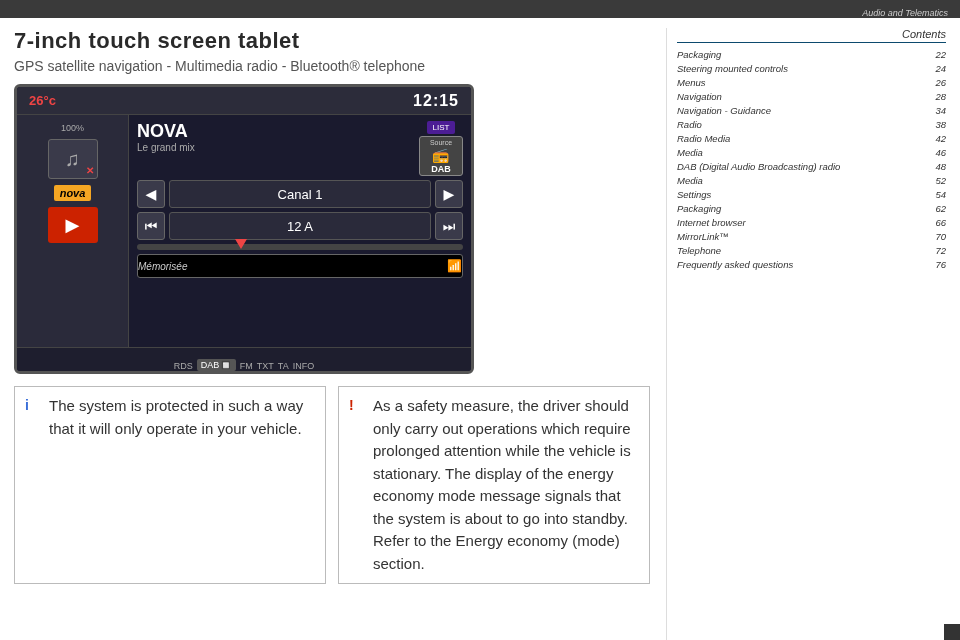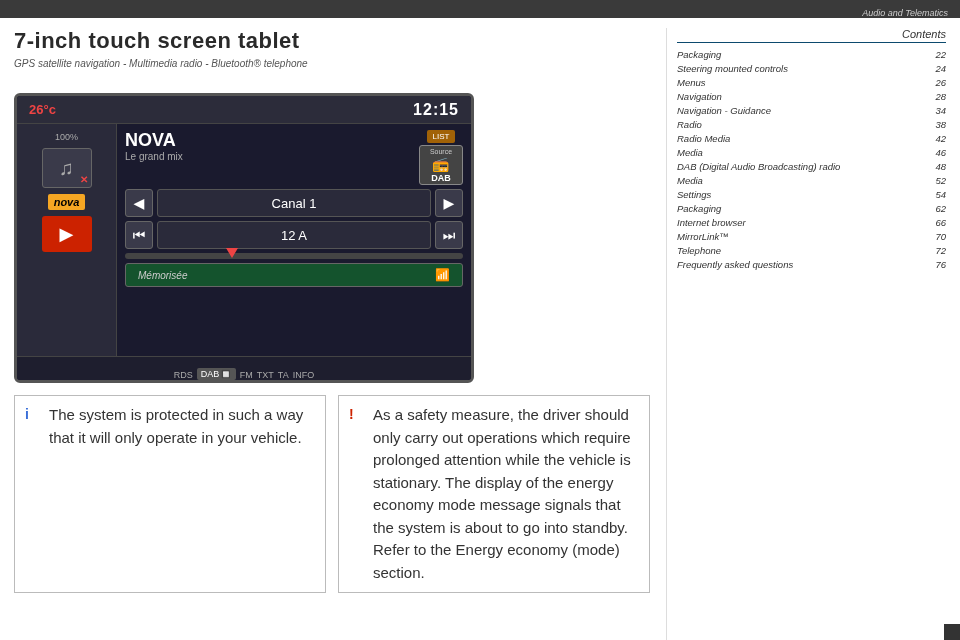--- a/index.html
+++ b/index.html
@@ -43,24 +43,23 @@
 
     .page-title {
       font-size: 22px;
       font-weight: bold;
       color: #2a2a2a;
       margin-bottom: 4px;
       letter-spacing: 0.5px;
     }
 
     .page-subtitle {
-      font-size: 10px;
+      font-size: 14px;
       color: #555;
-      margin-bottom: 24px;
-      font-style: italic;
+      margin-bottom: 10px;
     }
 
     
     .screen-mockup {
       background: #1a1a2e;
       border: 3px solid #555;
       border-radius: 6px;
       width: 460px;
       height: 290px;
       position: relative;
@@ -90,21 +89,21 @@
     }
 
     
     .screen-body {
       display: flex;
       height: calc(100% - 28px - 24px);
     }
 
     
     .screen-left-panel {
-      width: 100px;
+      width: 112px;
       background: #2a2a3a;
       display: flex;
       flex-direction: column;
       align-items: center;
       padding: 8px 4px;
       gap: 6px;
       border-right: 1px solid #444;
     }
 
     .screen-percent {
@@ -189,21 +188,21 @@
       font-size: 10px;
     }
 
     .source-dab-area {
       display: flex;
       flex-direction: column;
       align-items: center;
     }
 
     .list-btn {
-      background: #a16207;
+      background: #4c1d95;
       color: #fff;
       font-size: 8px;
       padding: 2px 6px;
       border-radius: 2px;
       margin-bottom: 2px;
     }
 
     .source-dab-box {
       background: #444;
       border: 1px solid #888;
@@ -319,27 +318,27 @@
       left: 30%;
       width: 0;
       height: 0;
       border-left: 6px solid transparent;
       border-right: 6px solid transparent;
       border-top: 10px solid #e44;
     }
 
     
     .memorisee-bar {
-      background: #14532d;
+      background: #000000;
       border: 1px solid #666;
       border-radius: 3px;
       height: 24px;
       display: flex;
       align-items: center;
-      padding: 0 12px;
+      padding: 0 0;
       justify-content: space-between;
     }
 
     .memorisee-text {
       color: #ccc;
       font-size: 10px;
       font-style: italic;
     }
 
     .signal-icon {

